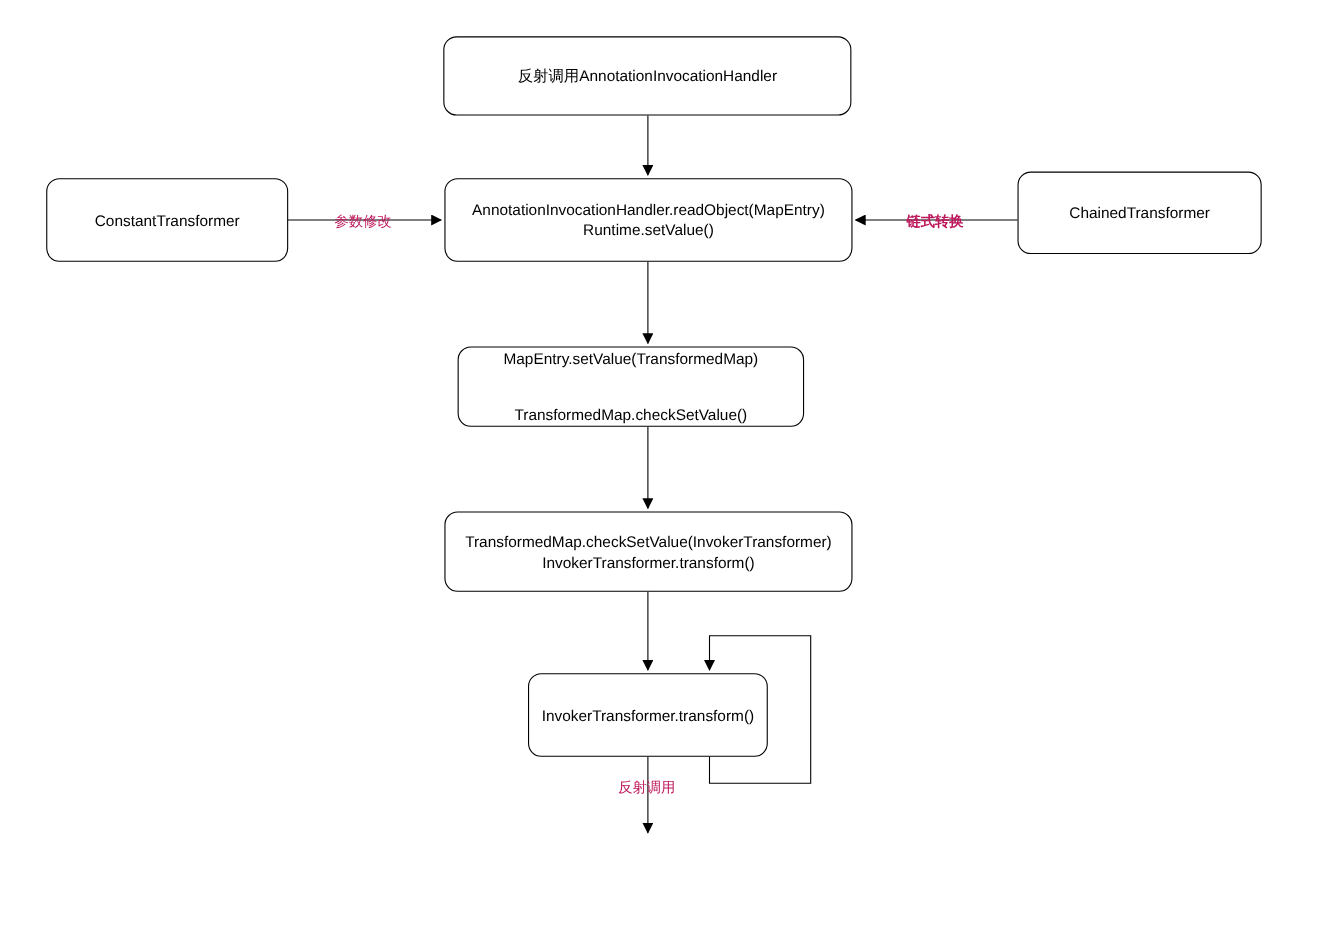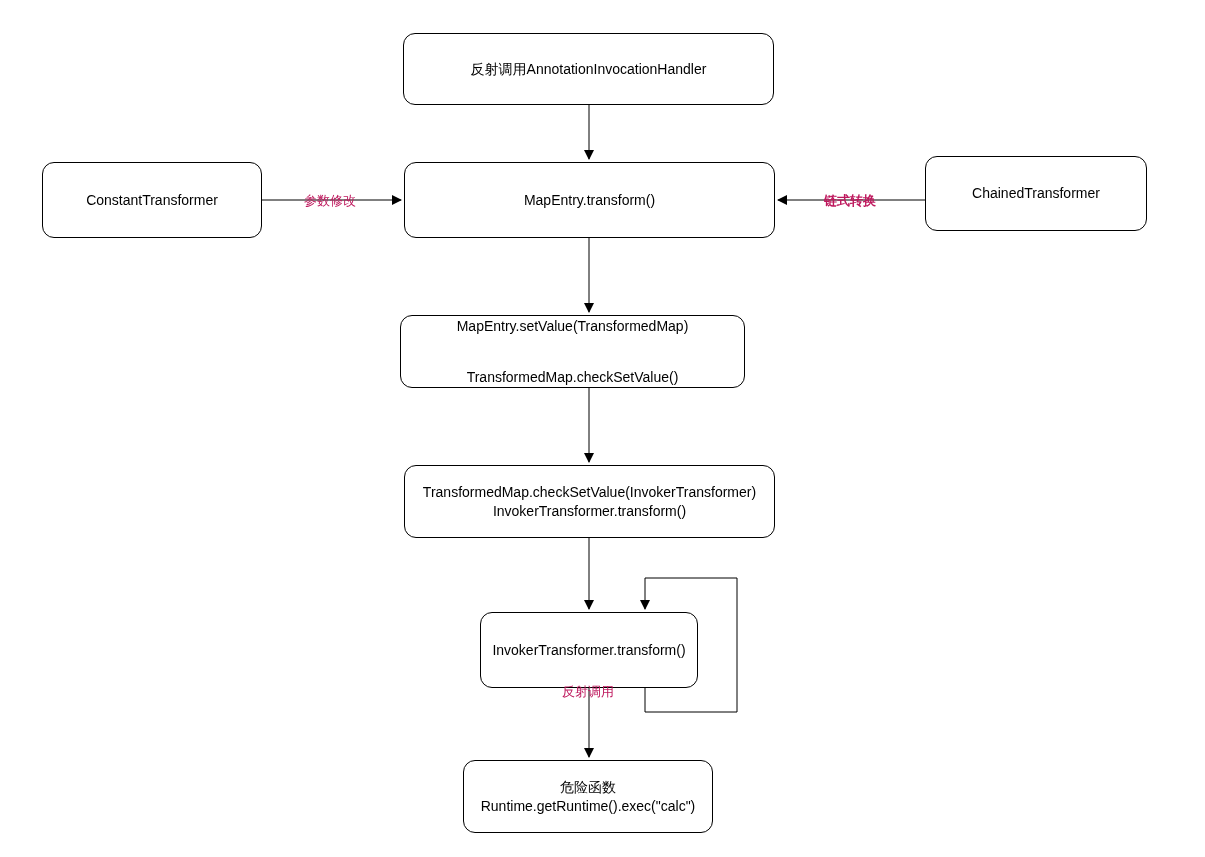--- a/index.html
+++ b/index.html
@@ -34,36 +34,36 @@
     line-height: 19px;
     color: #000000;
     padding: 4px 0;
     white-space: nowrap;
   }
   
   .n-reflect      { left: 403px; top: 33px;  width: 371px; height: 72px; }
   .n-readobject   { left: 404px; top: 162px; width: 371px; height: 76px; }
   .n-constant     { left: 42px;  top: 162px; width: 220px; height: 76px; }
   .n-chained      { left: 925px; top: 156px; width: 222px; height: 75px; }
-  .n-mapentry     { left: 400px; top: 315px; width: 345px; height: 73px; gap: 32px; }
+  .n-mapentry     { left: 416px; top: 315px; width: 315px; height: 73px; gap: 32px; }
   .n-checksetval  { left: 404px; top: 465px; width: 371px; height: 73px; }
   .n-invoker      { left: 480px; top: 612px; width: 218px; height: 76px; }
   .n-danger       { left: 463px; top: 760px; width: 250px; height: 73px; }
 
   .edge-label {
     position: absolute;
     transform: translate(-50%, -50%);
     font-size: 13px;
     color: #be185d;
     white-space: nowrap;
     pointer-events: none;
   }
   .l-param   { left: 330px; top: 201px; }
   .l-chain   { left: 850px; top: 201px; font-weight: bold; }
-  .l-reflect { left: 588px; top: 692px; text-align: right; }
+  .l-reflect { left: 588px; top: 716px; text-align: right; }
 </style>
 </head>
 <body>
 
 <div class="canvas">
 
   <svg class="edges" width="1205" height="857" viewBox="0 0 1205 857" xmlns="http://www.w3.org/2000/svg" aria-hidden="true">
     <defs>
       <marker id="arrow" viewBox="0 0 10 10" refX="9" refY="5" markerWidth="10" markerHeight="10" orient="auto-start-reverse">
         <path d="M 0 0 L 10 5 L 0 10 z" fill="#000000"></path>
@@ -79,21 +79,22 @@
       <path d="M 589 688 L 589 757" marker-end="url(#arrow)"></path>
       <path d="M 645 688 L 645 712 L 737 712 L 737 578 L 645 578 L 645 609" marker-end="url(#arrow)"></path>
     </g>
   </svg>
 
   <div class="node n-reflect">
     <span>反射调用AnnotationInvocationHandler</span>
   </div>
 
   <div class="node n-readobject">
-    <span>MapEntry.transform()</span>
+    <span>AnnotationInvocationHandler.readObject(MapEntry)</span>
+    <span>Runtime.setValue()</span>
   </div>
 
   <div class="node n-constant">
     <span>ConstantTransformer</span>
   </div>
 
   <div class="node n-chained">
     <span>ChainedTransformer</span>
   </div>
 
@@ -104,22 +105,18 @@
 
   <div class="node n-checksetval">
     <span>TransformedMap.checkSetValue(InvokerTransformer)</span>
     <span>InvokerTransformer.transform()</span>
   </div>
 
   <div class="node n-invoker">
     <span>InvokerTransformer.transform()</span>
   </div>
 
-  <div class="node n-danger">
-    <span>危险函数</span>
-    <span>Runtime.getRuntime().exec("calc")</span>
-  </div>
 
   <span class="edge-label l-param">参数修改</span>
   <span class="edge-label l-chain">链式转换</span>
   <span class="edge-label l-reflect">反射调用</span>
 
 </div>
 
 </body></html>

